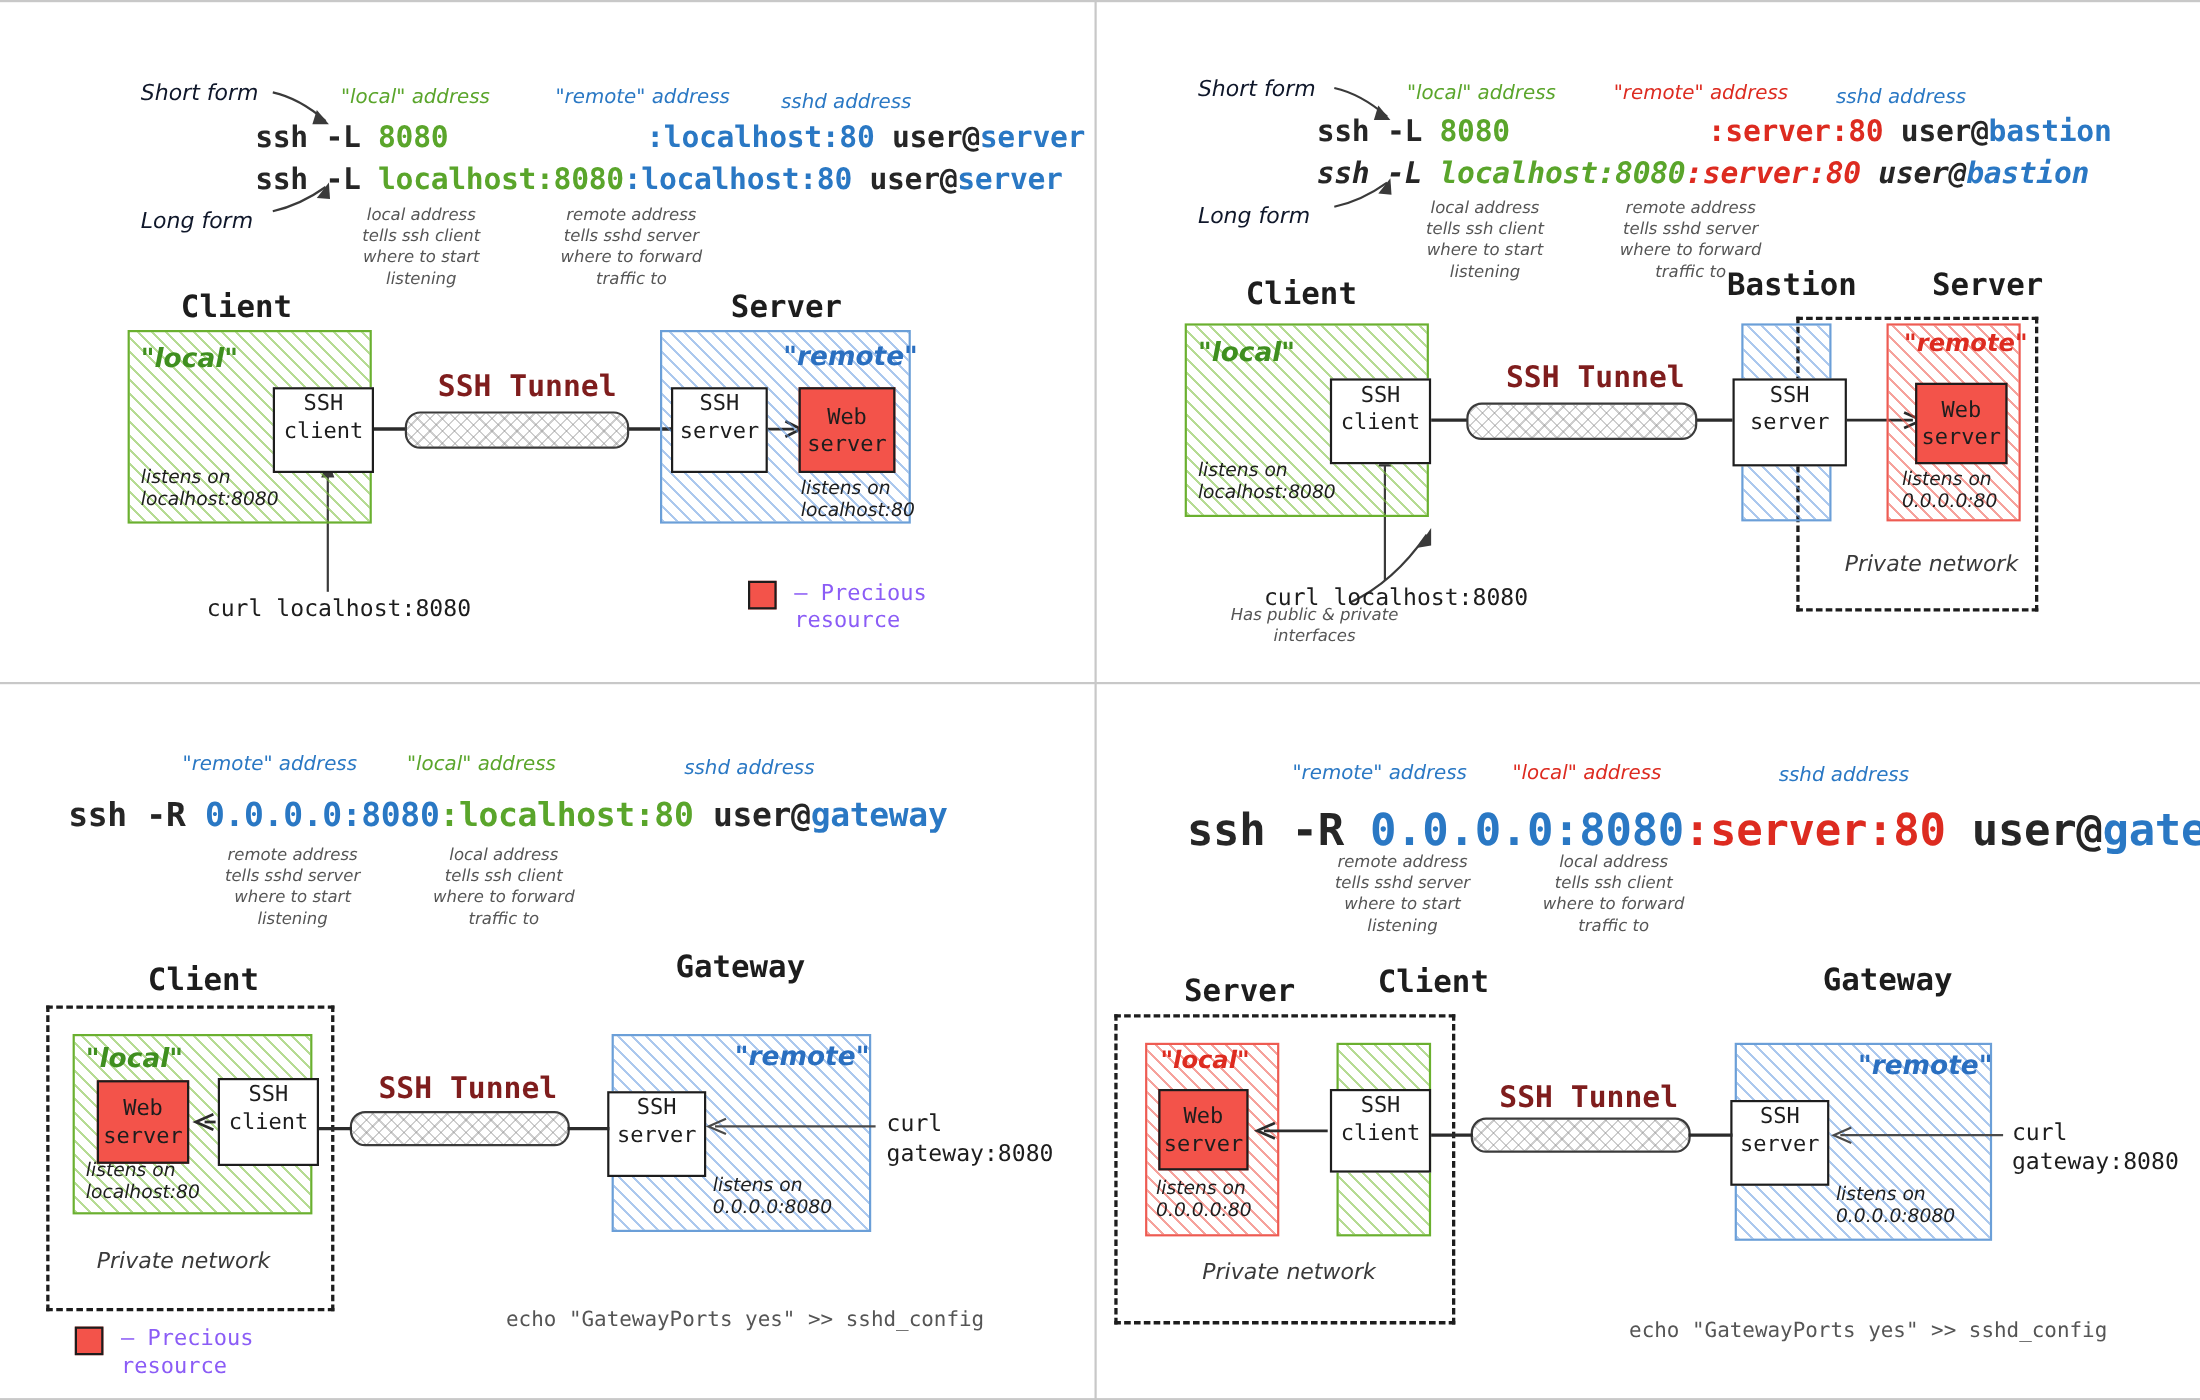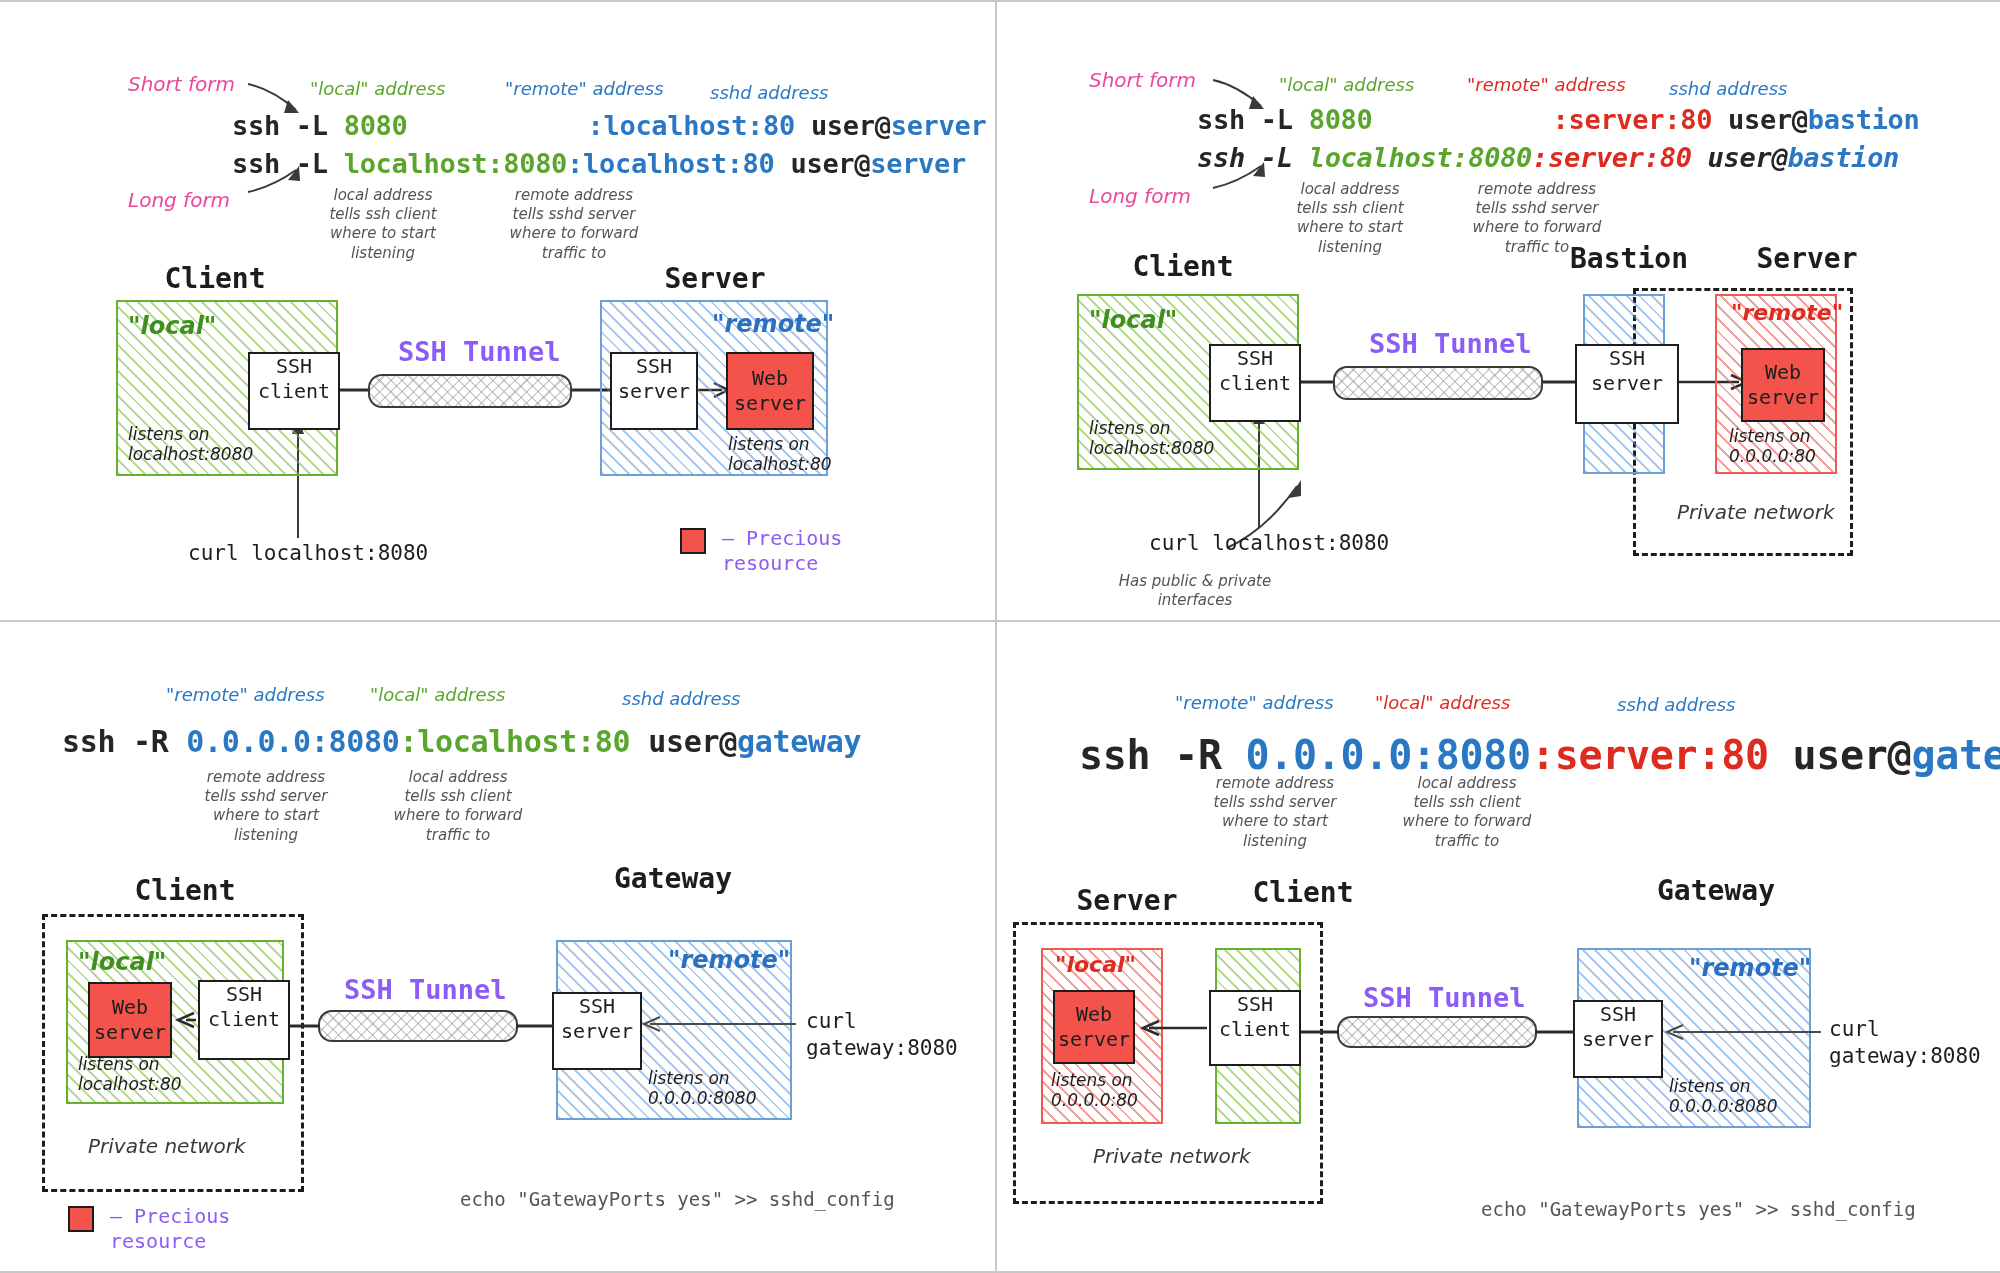--- a/index.html
+++ b/index.html
@@ -35,28 +35,28 @@
   .anno { font-family:"DejaVu Sans","Liberation Sans",sans-serif; font-style:italic;
           font-size:18px; color:#2a78c4; white-space:nowrap; }
   .anno.green { color:#5aa52b; }
   .anno.red   { color:#dd2b20; }
 
   .note { font-family:"DejaVu Sans","Liberation Sans",sans-serif; font-style:italic;
           font-size:15px; color:#555; line-height:1.28; text-align:center; white-space:pre-line;}
   .note.left { text-align:left; }
 
   .formlabel { font-family:"DejaVu Sans","Liberation Sans",sans-serif; font-style:italic;
-               font-size:20px; color:#ec4899; white-space:nowrap; }
+               font-size:20px; color:#0f172a; white-space:nowrap; }
 
   .hosttitle { font-family:"DejaVu Sans Mono","Liberation Mono",monospace;
                font-weight:bold; font-size:28px; color:#1d1d1d; white-space:nowrap;
                text-align:center; }
 
   .tunnellabel { font-family:"DejaVu Sans Mono","Liberation Mono",monospace;
-                 font-weight:bold; font-size:27px; color:#8b5cf6; white-space:nowrap;}
+                 font-weight:bold; font-size:27px; color:#7f1d1d; white-space:nowrap;}
 
   .boxlabel { font-family:"DejaVu Sans Mono","Liberation Mono",monospace;
               font-size:20px; color:#1d1d1d; text-align:center; line-height:1.25;
               white-space:pre-line; }
 
   .zone-tag { font-family:"DejaVu Sans","Liberation Sans",sans-serif; font-style:italic;
               font-size:24px; font-weight:bold; white-space:nowrap; }
   .zone-tag.green { color:#3f8f1f; }
   .zone-tag.blue  { color:#2a6fc0; }
   .zone-tag.red   { color:#dd2b20; }
@@ -276,21 +276,21 @@
     <div class="abs zone-tag red" style="left:734px; top:300px; font-size:22px;">"remote"</div>
     <div class="webbox" style="left:744px; top:348px; width:84px; height:74px;">
       <span class="boxlabel">Web
 server</span>
     </div>
     <div class="abs listens" style="left:732px; top:426px;">listens on
 0.0.0.0:80</div>
 
     <div class="abs curltext" style="left:152px; top:530px;">curl localhost:8080</div>
 
-    <div class="abs note left" style="left:108px; top:550px; width:180px; text-align:center;margin-top:22px;">Has public &amp; private
+    <div class="abs note left" style="left:108px; top:550px; width:180px; text-align:center;">Has public &amp; private
 interfaces</div>
   </div>
 
   <div class="panel p3">
 
     <div class="abs anno blue" style="left:166px; top:62px;">"remote" address</div>
     <div class="abs anno green" style="left:370px; top:62px;">"local" address</div>
     <div class="abs anno blue" style="left:622px; top:66px;">sshd address</div>
 
     <div class="abs cmd" style="left:62px; top:102px; font-size:30px;"><span class="dark">ssh -R </span><span class="blue">0.0.0.0:8080</span><span class="green">:localhost:80</span><span class="dark"> user@</span><span class="blue">gateway</span></div>

